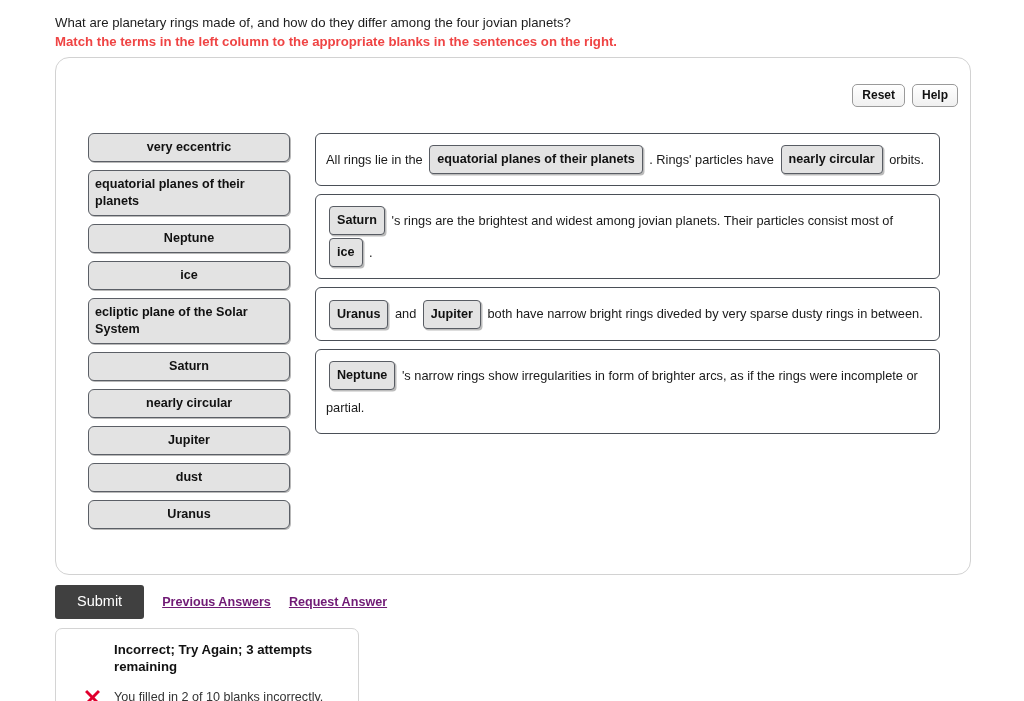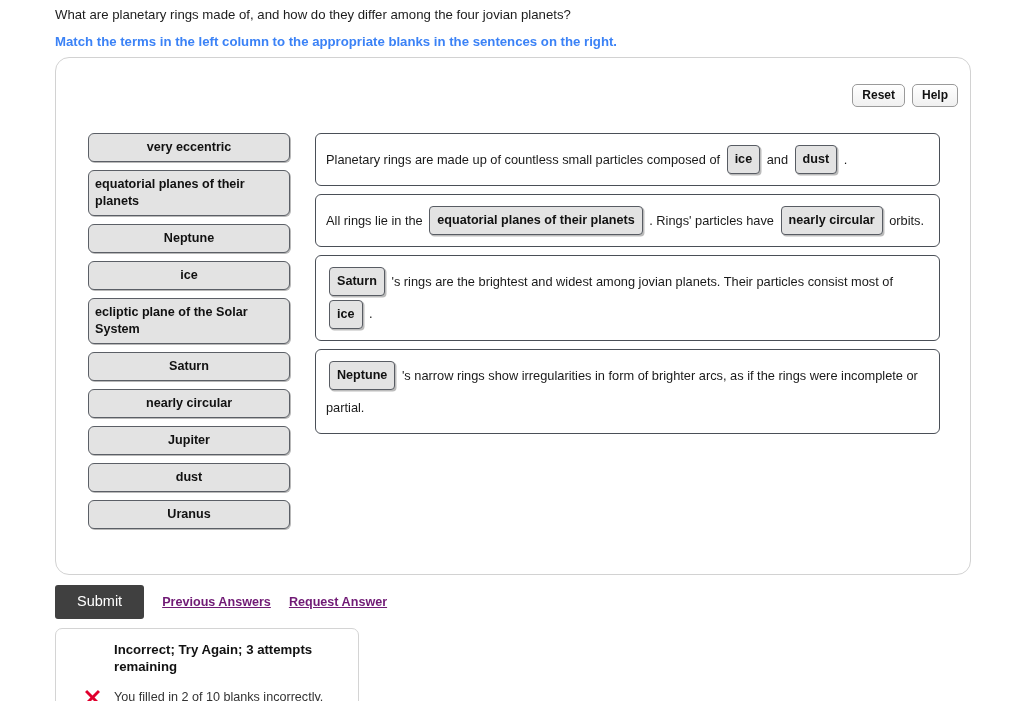--- a/index.html
+++ b/index.html
@@ -13,35 +13,35 @@
     font-family: "Liberation Sans", sans-serif;
     color: #1a1a1a;
     -webkit-font-smoothing: antialiased;
     overflow: hidden;
   }
 
   
   .q-intro {
     position: absolute;
     left: 55px;
-    top: 6px;
+    top: 14px;
     width: 900px;
     font-size: 13.2px;
     line-height: 17px;
     color: #1c1c1c;
   }
   .q-instruction {
     position: absolute;
     left: 55px;
     top: 33px;
     width: 900px;
     font-size: 13.2px;
     line-height: 17px;
     font-weight: bold;
-    color: #3b82f6;
+    color: #ef4444;
   }
 
   
   .card {
     position: absolute;
     left: 55px;
     top: 57px;
     width: 916px;
     height: 518px;
     border: 1px solid #d2d2d2;
@@ -226,23 +226,23 @@
       <div class="term-tile">ice</div>
       <div class="term-tile two-line">ecliptic plane of the Solar System</div>
       <div class="term-tile">Saturn</div>
       <div class="term-tile">nearly circular</div>
       <div class="term-tile">Jupiter</div>
       <div class="term-tile">dust</div>
       <div class="term-tile">Uranus</div>
     </div>
 
   <div class="sentences" id="sentences-col">
-      <div class="sentence-box"><span class="txt">Planetary rings are made up of countless small particles composed of </span><span class="chip">ice</span><span class="txt"> and </span><span class="chip">dust</span><span class="txt"> .</span></div>
       <div class="sentence-box"><span class="txt">All rings lie in the </span><span class="chip">equatorial planes of their planets</span><span class="txt"> . Rings' particles have </span><span class="chip">nearly circular</span><span class="txt"> orbits.</span></div>
       <div class="sentence-box"><span class="chip">Saturn</span><span class="txt"> 's rings are the brightest and widest among jovian planets. Their particles consist most of </span><span class="chip">ice</span><span class="txt"> .</span></div>
+      <div class="sentence-box"><span class="chip">Uranus</span><span class="txt"> and </span><span class="chip">Jupiter</span><span class="txt"> both have narrow bright rings diveded by very sparse dusty rings in between.</span></div>
       <div class="sentence-box"><span class="chip">Neptune</span><span class="txt"> 's narrow rings show irregularities in form of brighter arcs, as if the rings were incomplete or partial.</span></div>
     </div>
 
 </div>
 
 <div class="submit-row">
   <button class="submit-btn">Submit</button>
   <span class="alink">Previous Answers</span>
   <span class="alink">Request Answer</span>
 </div>

